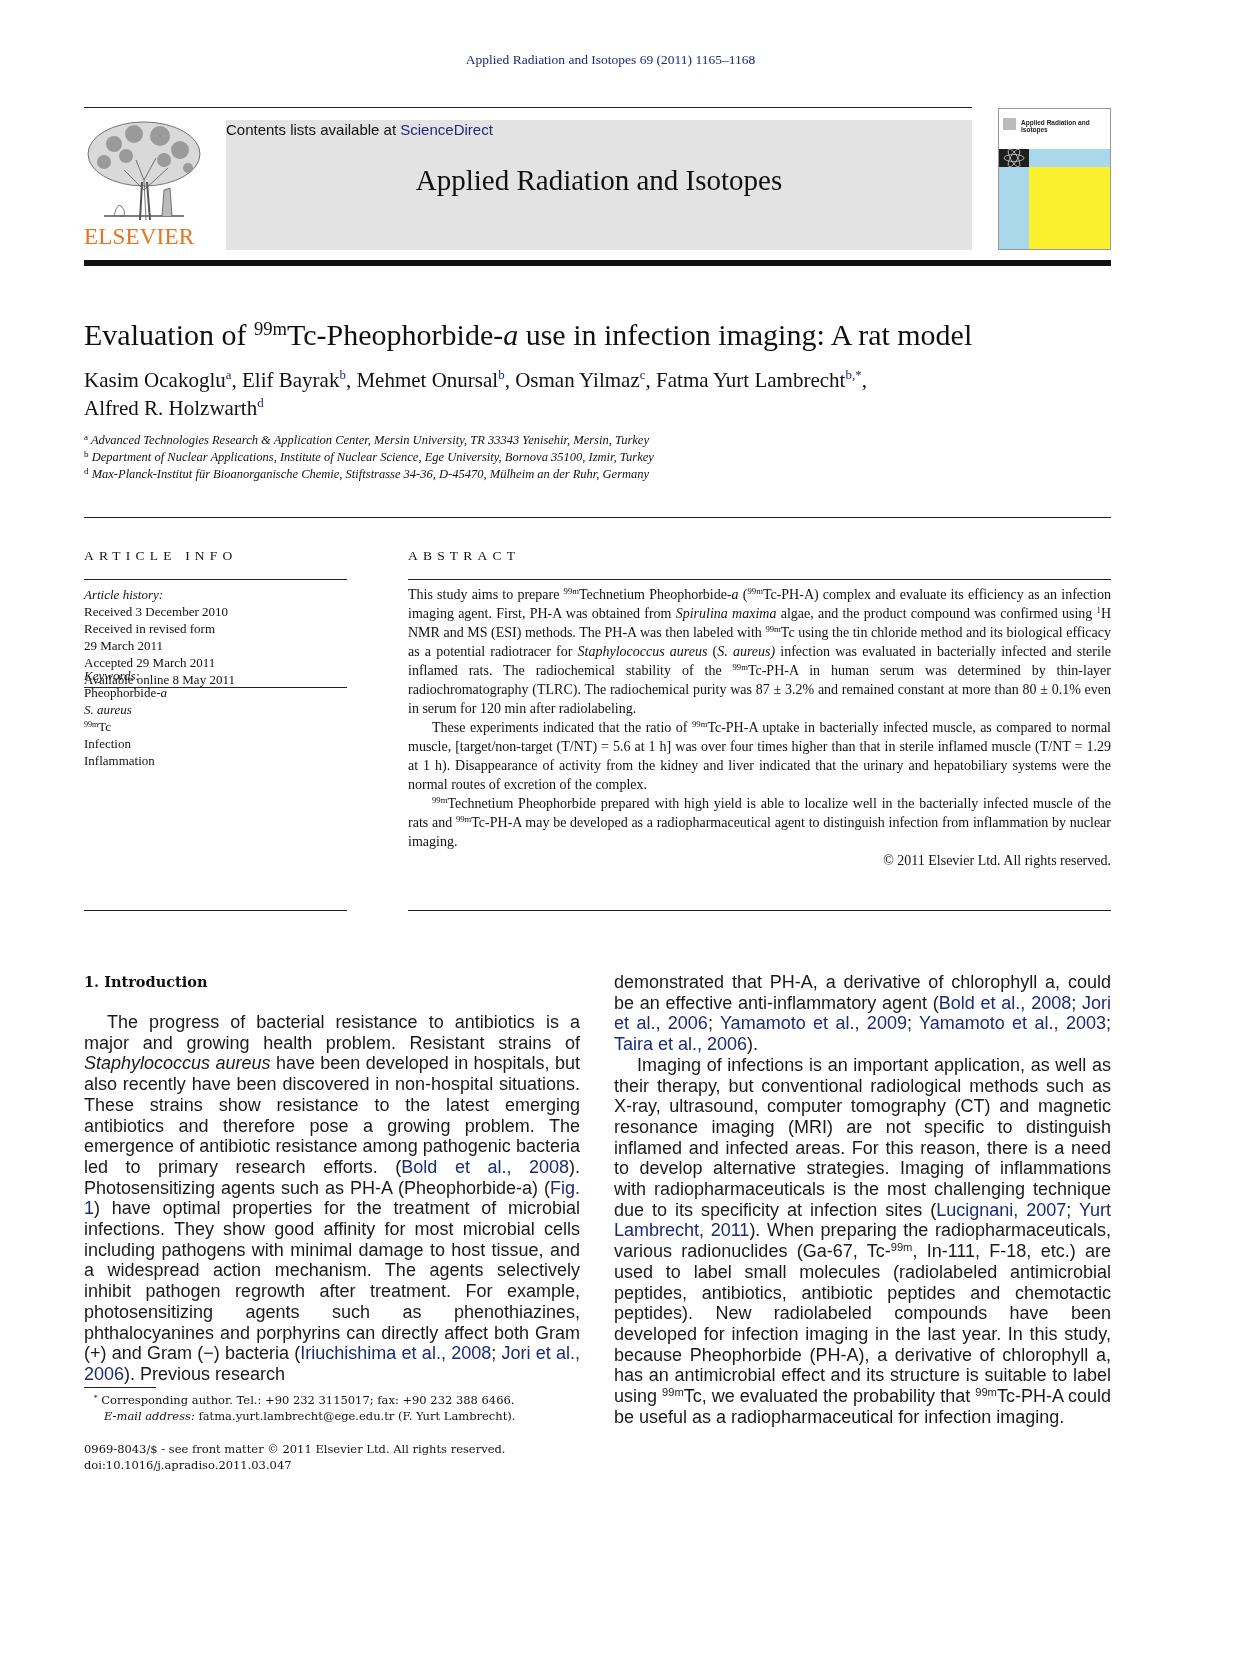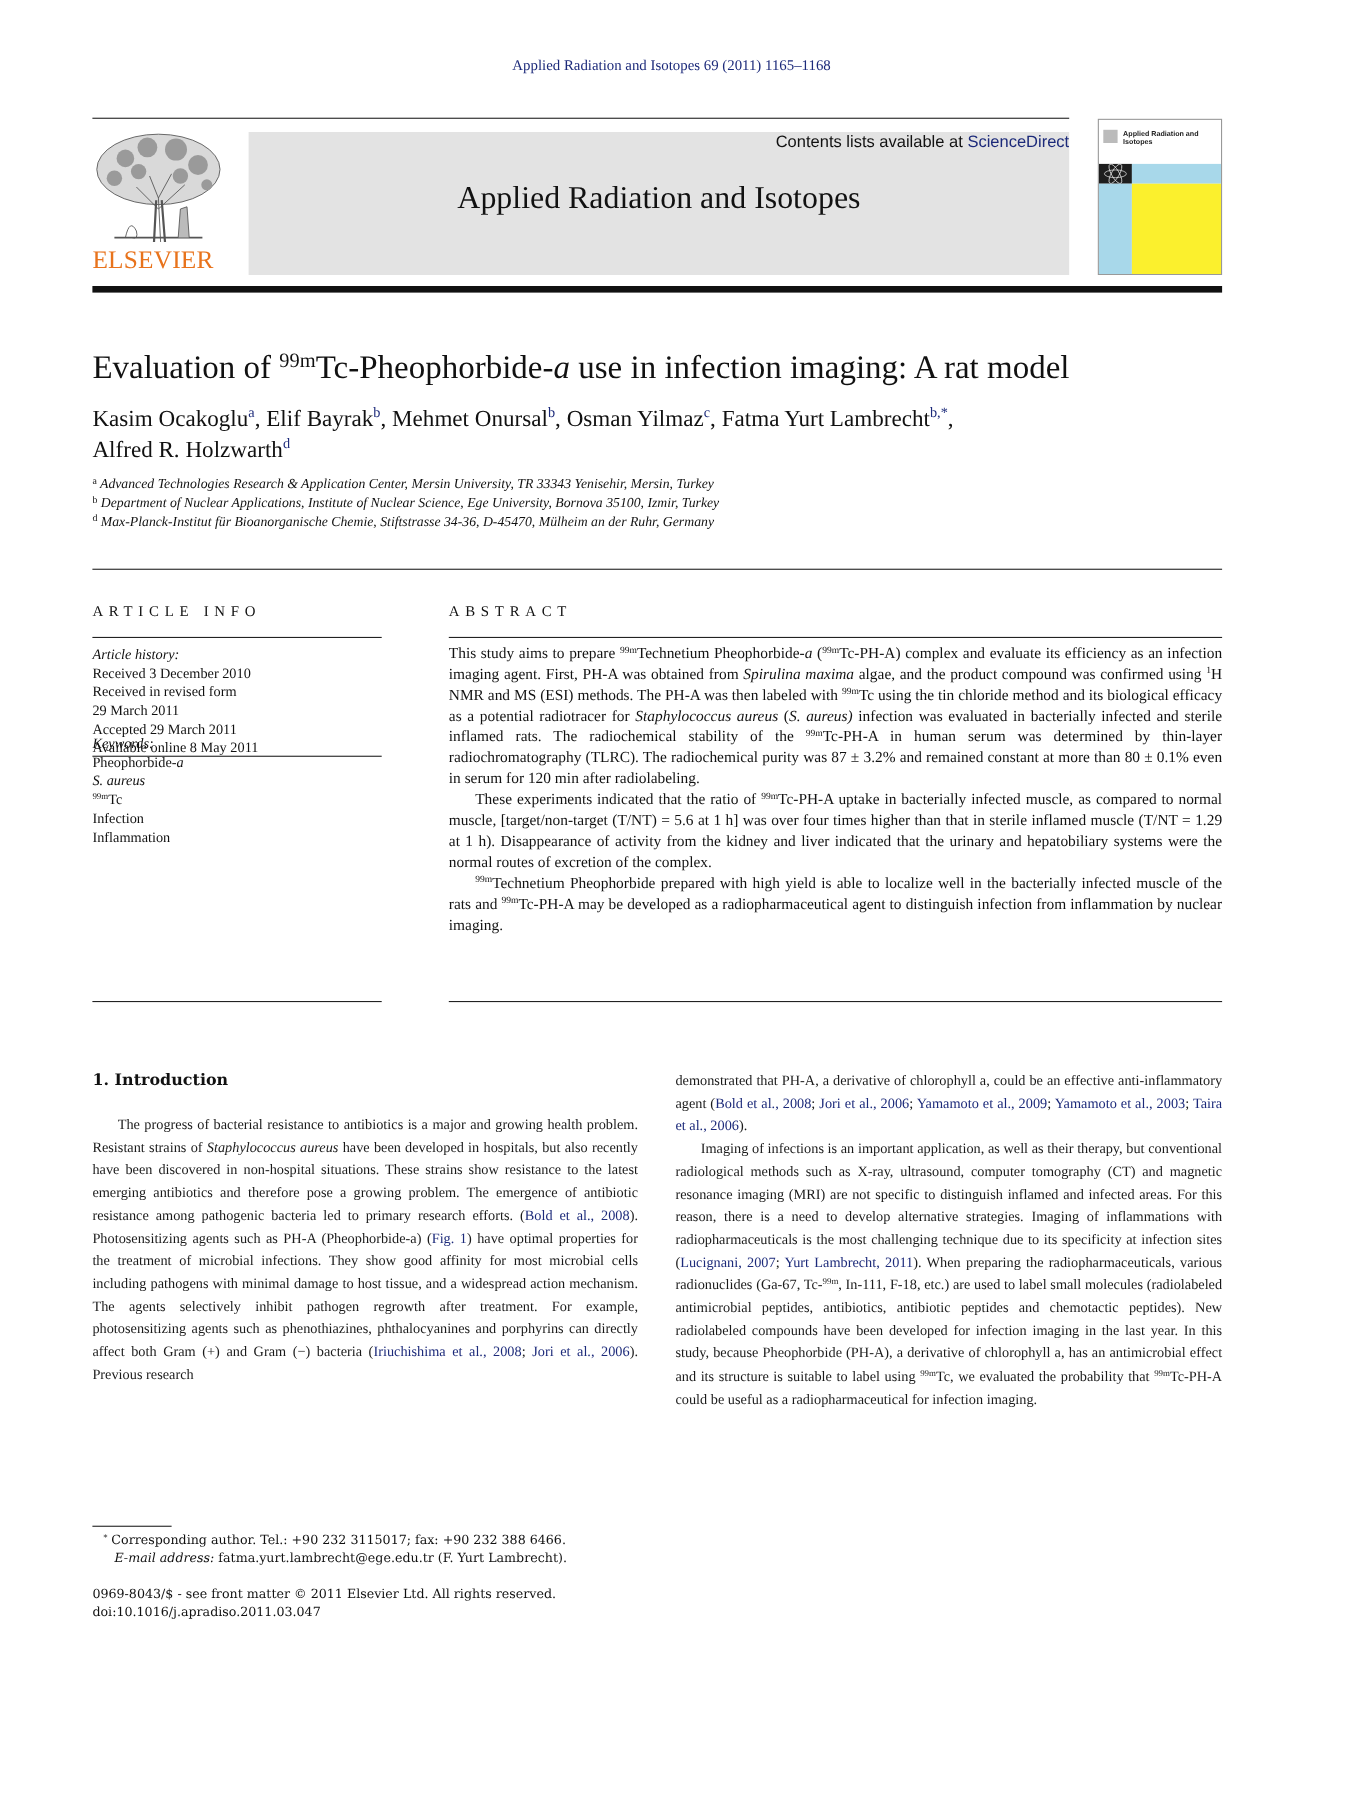--- a/index.html
+++ b/index.html
@@ -9,21 +9,21 @@
   a, .link { color: #1c2a7a; text-decoration: none; }
   sup { font-size: 0.62em; vertical-align: 0.55em; line-height: 0; }
 
   
   .citation { top: 52px; left: 0; width: 1221px; text-align: center; font-family: "Liberation Serif", serif; font-size: 13.5px; color: #1c2a7a; }
   .top-rule { top: 107px; left: 84px; width: 888px; height: 1px; background: #222; }
   .elsevier-logo { top: 120px; left: 84px; width: 120px; height: 130px; }
   .tree { width: 118px; height: 104px; }
   .elsevier-word { position: absolute; left: 0; top: 104px; font-family: "Liberation Serif", serif; font-size: 23px; color: #e8731c; letter-spacing: 0.2px; }
   .banner { top: 120px; left: 226px; width: 746px; height: 130px; background: #e3e3e3; }
-  .banner .contents { position: absolute; top: 1px; width: 100%; text-align: right; font-family: "Liberation Sans", sans-serif; font-size: 15px; color: #111; }
+  .banner .contents { position: absolute; top: 1px; width: 100%; text-align: left; font-family: "Liberation Sans", sans-serif; font-size: 15px; color: #111; }
   .banner .jtitle { position: absolute; top: 44px; width: 100%; text-align: center; font-family: "Liberation Serif", serif; font-size: 29px; color: #111; }
   .banner .homepage { position: absolute; top: 110px; width: 100%; text-align: center; font-family: "Liberation Sans", sans-serif; font-size: 15px; color: #111; letter-spacing: 0.4px; }
   .cover { top: 108px; left: 998px; width: 113px; height: 142px; border: 1px solid #999; background: #fff; overflow: hidden; }
   .cover .ctitle { position: absolute; left: 22px; top: 10px; font-family: "Liberation Sans", sans-serif; font-weight: bold; font-size: 6.5px; line-height: 7px; color: #222; }
   .cover .cblack { position: absolute; left: 0; top: 40px; width: 30px; height: 18px; background: #1e1e1e; }
   .cover .cblue1 { position: absolute; left: 30px; top: 40px; width: 83px; height: 18px; background: #a8d8ea; }
   .cover .cblue2 { position: absolute; left: 0; top: 58px; width: 30px; height: 84px; background: #a8d8ea; }
   .cover .cyellow { position: absolute; left: 30px; top: 58px; width: 83px; height: 84px; background: #fbf02d; }
   .cover .csmall { position: absolute; left: 4px; top: 9px; width: 13px; height: 12px; background: #bbb; }
   .thick-rule { top: 260px; left: 84px; width: 1027px; height: 6px; background: #111; }
@@ -52,21 +52,21 @@
   .ab-head { top: 548px; left: 408px; font-family: "Liberation Serif", serif; font-size: 13.5px; letter-spacing: 5.2px; color: #111; }
   .ab-rule1 { top: 579px; left: 408px; width: 703px; height: 1px; background: #222; }
   .abstract { top: 585px; left: 408px; width: 703px; font-family: "Liberation Serif", serif; font-size: 14px; line-height: 19px; color: #111; text-align: justify; }
   .abstract p { text-indent: 24px; }
   .abstract p.first { text-indent: 0; }
   .abstract .copy { text-align: right; text-indent: 0; margin-top: 0; }
   .ab-rule2 { top: 910px; left: 408px; width: 703px; height: 1px; background: #222; }
 
   
   .sec-head { top: 973px; left: 84px; font-family: "DejaVu Serif", serif; font-weight: bold; font-size: 14.5px; color: #111; }
-  .col { font-family: Liberation Serif, serif; font-size: 13px; line-height: 20.7px; color: #1a1a1a; text-align: justify; }
+  .col { font-family: Liberation Sans, sans-serif; font-size: 18px; line-height: 20.7px; color: #1a1a1a; text-align: justify; }
   .col-left { top: 1012px; left: 84px; width: 496px; }
   .col-right { top: 972px; left: 614px; width: 497px; }
   .col p { text-indent: 23px; }
   .col p.noindent { text-indent: 0; }
   .col i { font-style: italic; }
 
   
   .fn-rule { top: 1387px; left: 84px; width: 72px; height: 1px; background: #222; }
   .footnote { top: 1392px; left: 84px; width: 500px; font-family: "DejaVu Serif", serif; font-size: 11.5px; line-height: 16px; color: #111; padding-left: 10px; }
   .footnote .em { font-style: italic; }
@@ -161,20 +161,21 @@
   <div>Inflammation</div>
 </div>
 <div class="abs ai-rule3"></div>
 
 <div class="abs ab-head">ABSTRACT</div>
 <div class="abs ab-rule1"></div>
 <div class="abs abstract">
   <p class="first"><span>This study aims to prepare </span><sup>99m</sup><span>Technetium Pheophorbide-</span><i>a</i><span> (</span><sup>99m</sup><span>Tc-PH-A) complex and evaluate its efficiency as an infection imaging agent. First, PH-A was obtained from </span><i>Spirulina maxima</i><span> algae, and the product compound was confirmed using </span><sup>1</sup><span>H NMR and MS (ESI) methods. The PH-A was then labeled with </span><sup>99m</sup><span>Tc using the tin chloride method and its biological efficacy as a potential radiotracer for </span><i>Staphylococcus aureus</i><span> (</span><i>S. aureus)</i><span> infection was evaluated in bacterially infected and sterile inflamed rats. The radiochemical stability of the </span><sup>99m</sup><span>Tc-PH-A in human serum was determined by thin-layer radiochromatography (TLRC). The radiochemical purity was 87 ± 3.2% and remained constant at more than 80 ± 0.1% even in serum for 120 min after radiolabeling.</span></p>
   <p><span>These experiments indicated that the ratio of </span><sup>99m</sup><span>Tc-PH-A uptake in bacterially infected muscle, as compared to normal muscle, [target/non-target (T/NT) = 5.6 at 1 h] was over four times higher than that in sterile inflamed muscle (T/NT = 1.29 at 1 h). Disappearance of activity from the kidney and liver indicated that the urinary and hepatobiliary systems were the normal routes of excretion of the complex.</span></p>
   <p><sup>99m</sup><span>Technetium Pheophorbide prepared with high yield is able to localize well in the bacterially infected muscle of the rats and </span><sup>99m</sup><span>Tc-PH-A may be developed as a radiopharmaceutical agent to distinguish infection from inflammation by nuclear imaging.</span></p>
+  <p class="copy">© 2011 Elsevier Ltd. All rights reserved.</p>
 </div>
 <div class="abs ab-rule2"></div>
 
 <h2 class="abs sec-head">1.  Introduction</h2>
 
 <div class="abs col col-left">
   <p><span>The progress of bacterial resistance to antibiotics is a major and growing health problem. Resistant strains of </span><i>Staphylococcus aureus</i><span> have been developed in hospitals, but also recently have been discovered in non-hospital situations. These strains show resistance to the latest emerging antibiotics and therefore pose a growing problem. The emergence of antibiotic resistance among pathogenic bacteria led to primary research efforts. (</span><a class="link">Bold et al., 2008</a><span>). Photosensitizing agents such as PH-A (Pheophorbide-a) (</span><a class="link">Fig. 1</a><span>) have optimal properties for the treatment of microbial infections. They show good affinity for most microbial cells including pathogens with minimal damage to host tissue, and a widespread action mechanism. The agents selectively inhibit pathogen regrowth after treatment. For example, photosensitizing agents such as phenothiazines, phthalocyanines and porphyrins can directly affect both Gram (+) and Gram (−) bacteria (</span><a class="link">Iriuchishima et al., 2008</a><span>; </span><a class="link">Jori et al., 2006</a><span>). Previous research</span></p>
 </div>
 
 <div class="abs col col-right">

